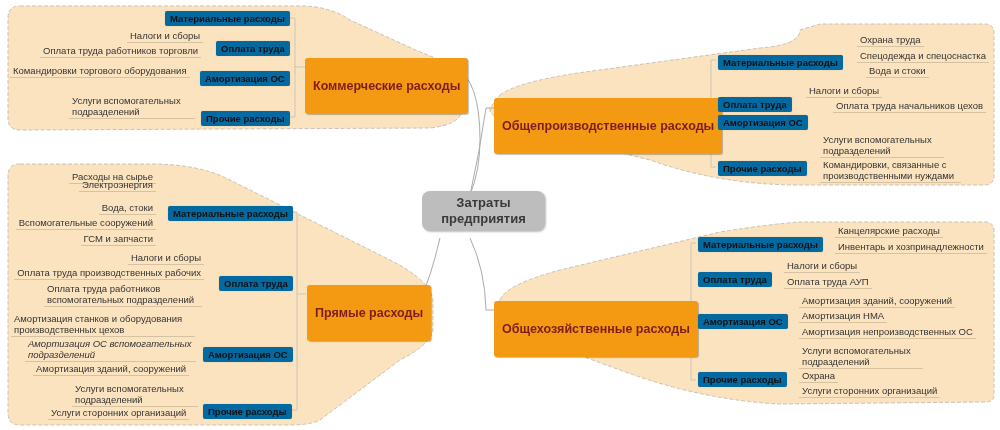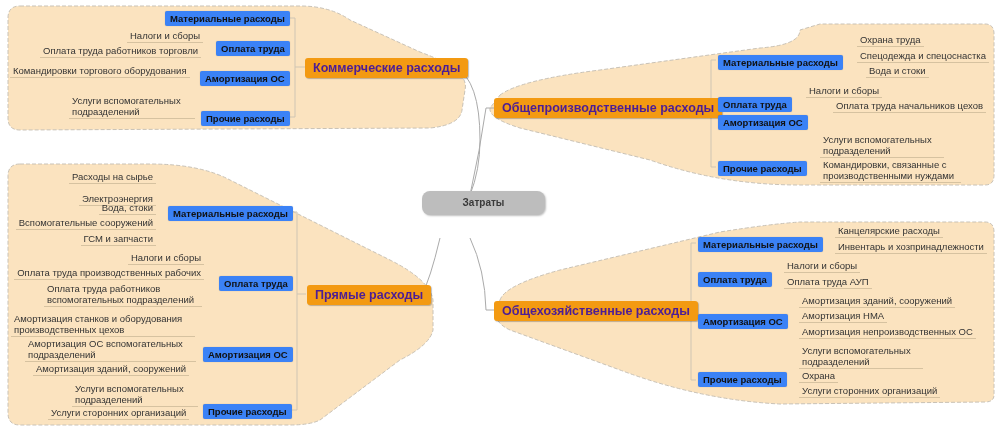--- a/index.html
+++ b/index.html
@@ -1,21 +1,21 @@
 <!DOCTYPE html>
 <html><head>
 <meta charset="utf-8">
 <style>
   html,body{margin:0;padding:0;background:#fff;}
   body{width:1000px;height:430px;position:relative;overflow:hidden;font-family:"Liberation Sans","DejaVu Sans",sans-serif;}
   svg.bg{position:absolute;left:0;top:0;}
   .n{position:absolute;white-space:nowrap;}
-  .root{background:#bdbdbd;border-radius:8px;color:#3a3a3a;font-weight:bold;font-size:10px;text-align:center;line-height:16px;padding:4px 0;box-shadow:1px 1px 2px rgba(0,0,0,.25);}
-  .main{background:#f39a12;color:#4c1d95;font-weight:bold;font-size:12.5px;border-radius:3px;padding:3px 8px;box-shadow:1px 1px 1px rgba(0,0,0,.25);}
-  .sub{background:#3b82f6;color:#111;font-weight:bold;font-size:9.5px;padding:2px 5px;border-radius:2px;box-shadow:0 0 1px rgba(0,0,0,.3);}
+  .root{background:#bdbdbd;border-radius:8px;color:#3a3a3a;font-weight:bold;font-size:13px;text-align:center;line-height:16px;padding:4px 0;box-shadow:1px 1px 2px rgba(0,0,0,.25);}
+  .main{background:#f39a12;color:#7f1d1d;font-weight:bold;font-size:12.5px;border-radius:3px;padding:21px 8px;box-shadow:1px 1px 1px rgba(0,0,0,.25);}
+  .sub{background:#0369a1;color:#111;font-weight:bold;font-size:9.5px;padding:2px 5px;border-radius:2px;box-shadow:0 0 1px rgba(0,0,0,.3);}
   .leaf{color:#333;font-size:9.5px;line-height:11px;border-bottom:1px solid #d6c2a0;padding:1px 3px;}
   .r{text-align:right;}
 </style>
 </head>
 <body>
 
 <svg class="bg" width="1000" height="430">
   <g fill="#fbe3bf" stroke="#c9c2b6" stroke-width="1" stroke-dasharray="4,2">
     <path d="M20,6 L300,6 Q330,6 350,20 L420,52 Q470,70 465,90 L462,110 Q460,125 430,128 L20,130 Q8,130 8,118 L8,18 Q8,6 20,6Z"></path>
     <path d="M20,164 L150,164 Q200,164 230,180 L390,260 Q430,280 433,300 L433,330 Q430,345 400,360 L320,420 Q310,425 290,425 L20,425 Q8,425 8,413 L8,176 Q8,164 20,164Z"></path>
@@ -31,45 +31,46 @@
   <g fill="none" stroke="#cfc5b3" stroke-width="1">
     <path d="M290,18 L295,18 L295,117 L290,117 M295,67 L305,67"></path>
     <path d="M292,212 L297,212 L297,410 L292,410 M297,294 L306,294"></path>
     <path d="M716,60 L711,60 L711,167 L716,167 M711,108 L695,108"></path>
     <path d="M696,243 L691,243 L691,380 L696,380 M691,310 L683,310"></path>
   </g>
 </svg>
 
 <div class="n root" style="left:422px;top:191px;width:123px;">
   <div>Затраты</div>
+  <div>предприятия</div>
 </div>
 
 <div class="n main" style="left:305px;top:58px;">Коммерческие расходы</div>
 <div class="n sub" style="left:165px;top:11px;">Материальные расходы</div>
 <div class="n leaf" style="left:127px;top:29px;">Налоги и сборы</div>
 <div class="n leaf" style="left:40px;top:44px;">Оплата труда работников торговли</div>
 <div class="n sub" style="left:216px;top:41px;">Оплата труда</div>
 <div class="n leaf" style="left:10px;top:64px;">Командировки торгового оборудования</div>
 <div class="n sub" style="left:200px;top:71px;">Амортизация ОС</div>
 <div class="n leaf" style="left:69px;top:94px;white-space:normal;width:120px;">Услуги вспомогательных подразделений</div>
 <div class="n sub" style="left:201px;top:111px;">Прочие расходы</div>
 
 <div class="n main" style="left:307px;top:285px;">Прямые расходы</div>
 <div class="n leaf r" style="right:844px;top:170px;">Расходы на сырье</div>
-<div class="n leaf r" style="right:844px;top:192px;">Электроэнергия</div>
+<div class="n leaf r" style="right:844px;top:178px;">Электроэнергия</div>
 <div class="n leaf r" style="right:844px;top:201px;">Вода, стоки</div>
 <div class="n leaf r" style="right:844px;top:216px;">Вспомогательные сооружений</div>
 <div class="n leaf r" style="right:844px;top:232px;margin-left:20px;">ГСМ и запчасти</div>
 <div class="n sub" style="left:168px;top:206px;">Материальные расходы</div>
 <div class="n leaf r" style="right:796px;top:251px;">Налоги и сборы</div>
 <div class="n leaf r" style="right:796px;top:266px;">Оплата труда производственных рабочих</div>
 <div class="n leaf" style="left:44px;top:282px;white-space:normal;width:152px;">Оплата труда работников вспомогательных подразделений</div>
 <div class="n sub" style="left:219px;top:276px;">Оплата труда</div>
 <div class="n leaf" style="left:11px;top:312px;white-space:normal;width:178px;">Амортизация станков и оборудования производственных цехов</div>
-<div class="n leaf" style="left:25px;top:337px;white-space:normal;width:165px;">Амортизация ОС вспомогательных подразделений</div>
+<div class="n leaf" style="left:25px;top:337px;white-space:normal;width:165px;font-style:italic;">Амортизация ОС вспомогательных подразделений</div>
 <div class="n leaf" style="left:33px;top:362px;">Амортизация зданий, сооружений</div>
 <div class="n sub" style="left:203px;top:347px;">Амортизация ОС</div>
 <div class="n leaf" style="left:72px;top:382px;white-space:normal;width:120px;">Услуги вспомогательных подразделений</div>
 <div class="n leaf" style="left:48px;top:406px;">Услуги сторонних организаций</div>
 <div class="n sub" style="left:203px;top:404px;">Прочие расходы</div>
 
 <div class="n main" style="left:494px;top:98px;">Общепроизводственные расходы</div>
 <div class="n sub" style="left:718px;top:55px;">Материальные расходы</div>
 <div class="n leaf" style="left:857px;top:33px;">Охрана труда</div>
 <div class="n leaf" style="left:857px;top:49px;">Спецодежда и спецоснастка</div>

